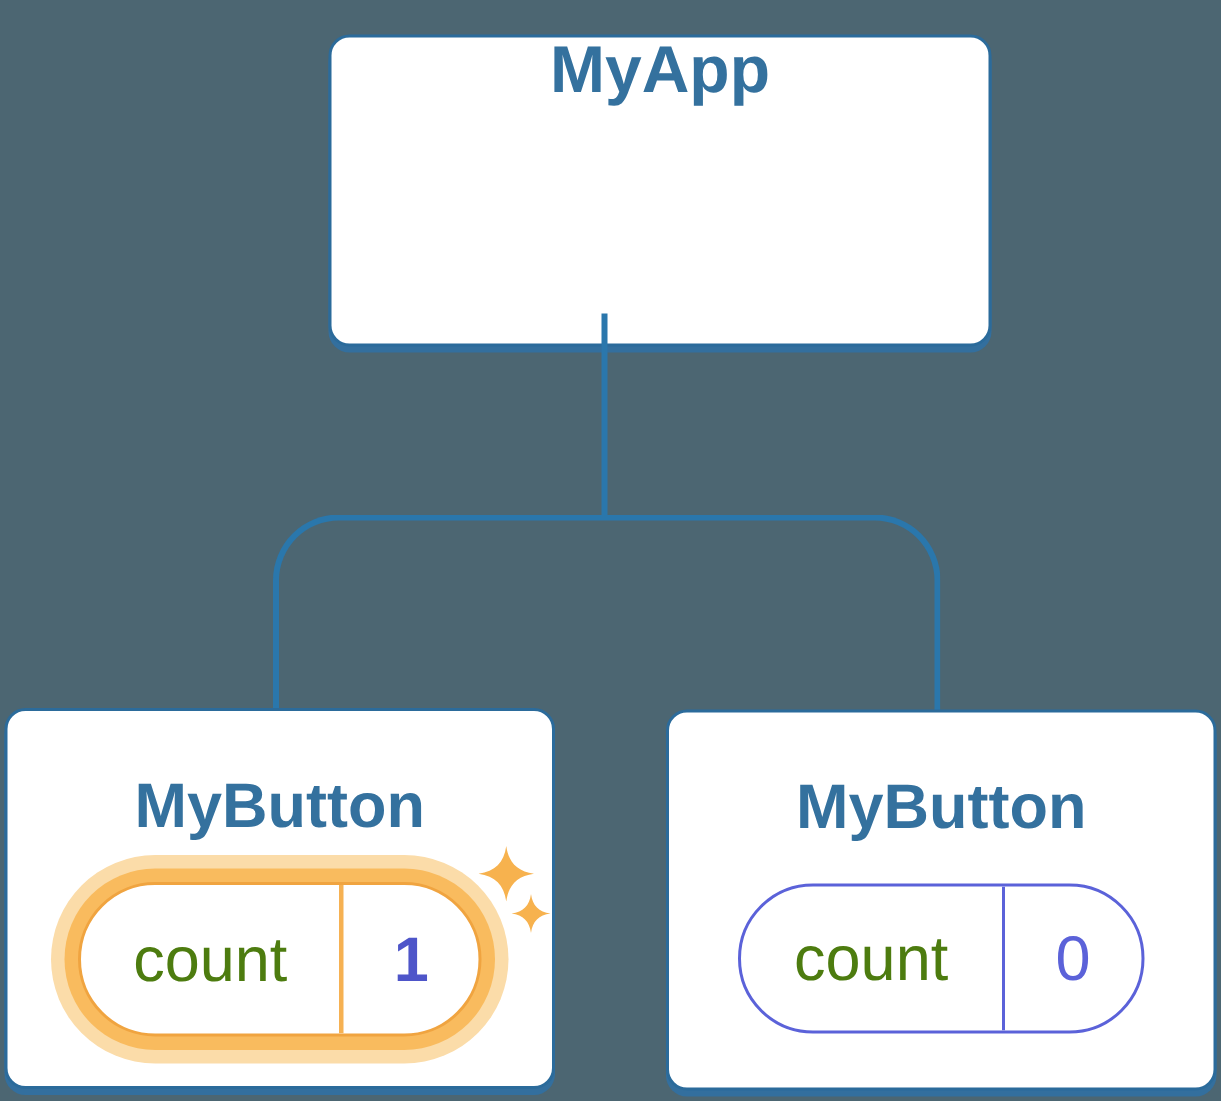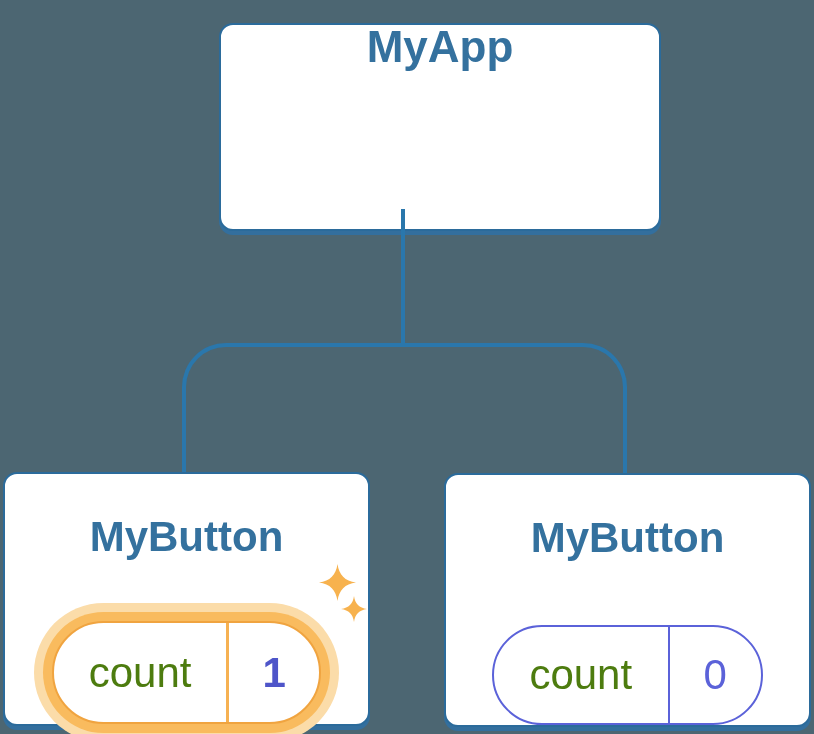--- a/index.html
+++ b/index.html
@@ -14,21 +14,20 @@
     background: #4C6672;
     font-family: "Liberation Sans", sans-serif;
   }
   .card {
     position: absolute;
     box-sizing: border-box;
     background: #FFFFFF;
     border: 2px solid #2B6B9B;
     border-radius: 14px;
     box-shadow: 0 4px 0 #336F9E;
-    justify-content: space-between;
   }
   .node-root {
     left: 219px;
     top: 3px;
     width: 442px;
     height: 208px;
     display: flex;
     justify-content: center;
     margin-top: 20px;
   }

